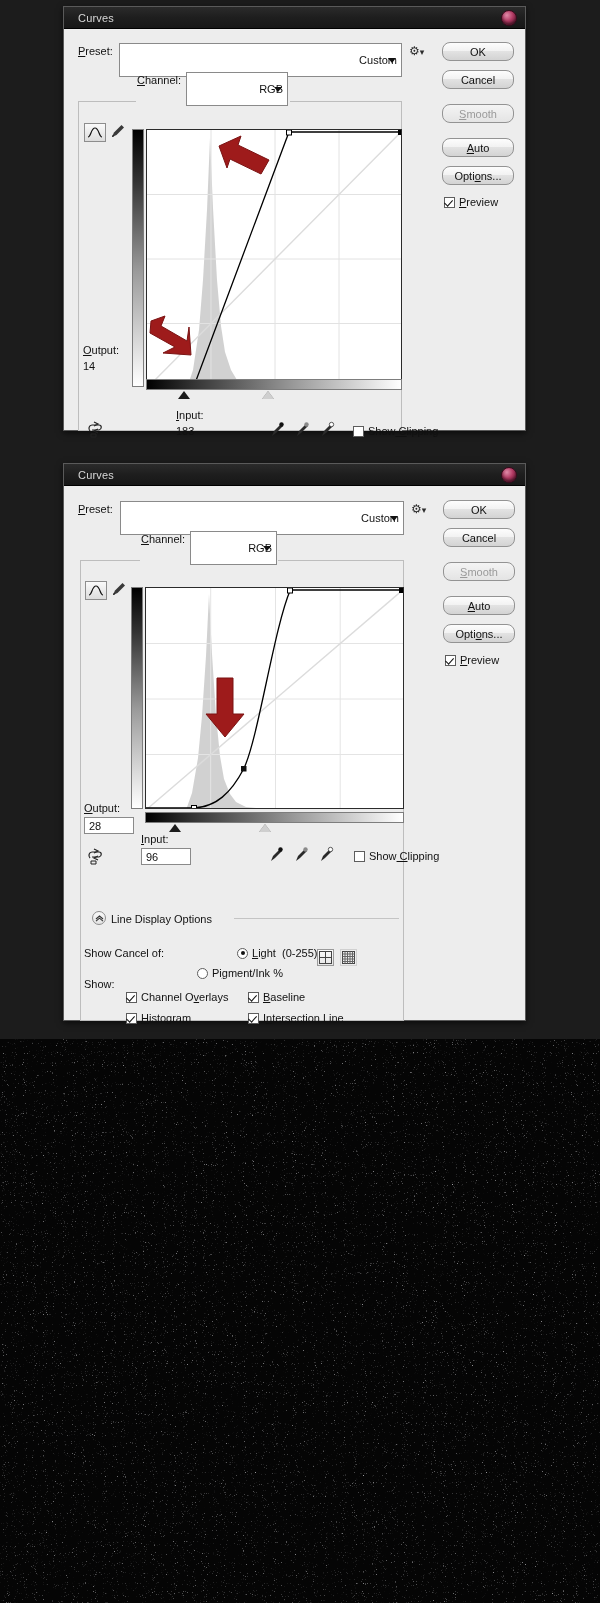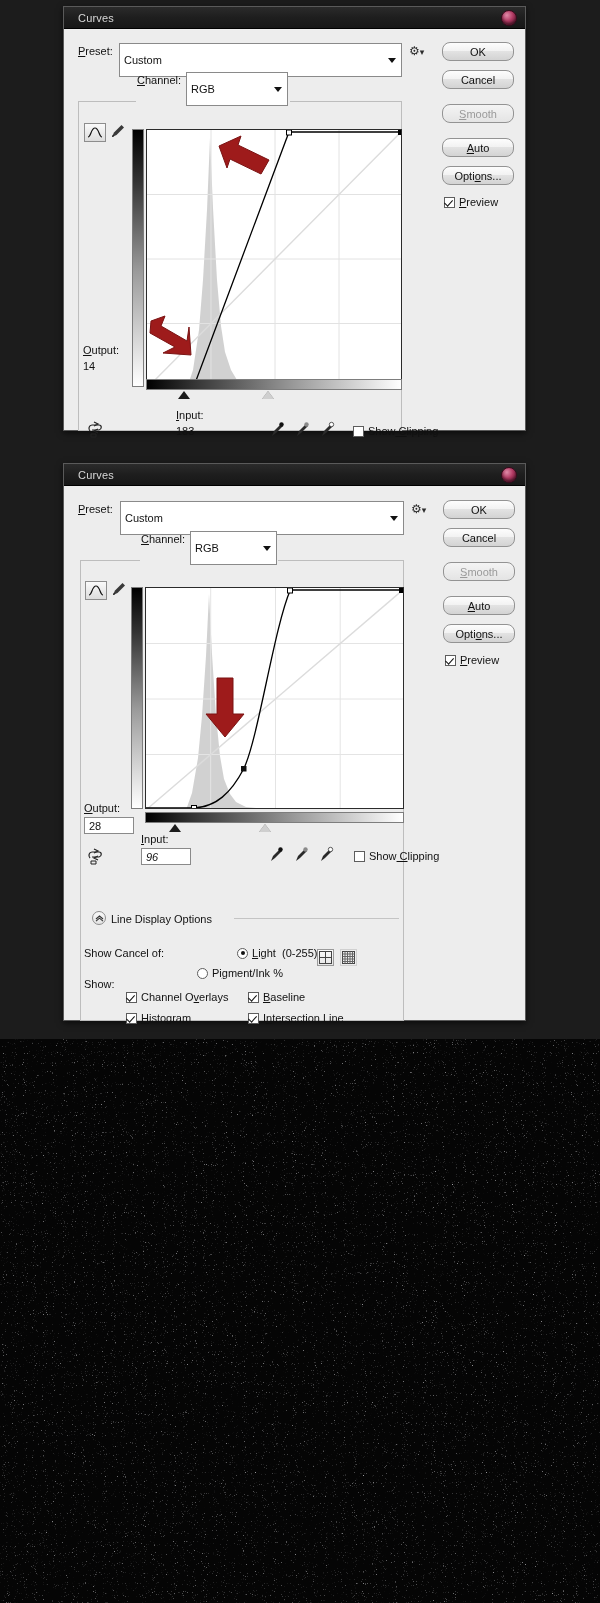--- a/index.html
+++ b/index.html
@@ -40,20 +40,21 @@
   .body { position: relative; padding: 0; }
 
   
   .lbl { font-size: 11px; color: #111; }
   .u { text-decoration: underline; }
   .combo {
     background: #fff; border: 1px solid #8a8a8a;
     height: 34px; font-size: 11px; color: #111;
     display: flex; align-items: center; padding: 0 4px;
     position: relative;
+    justify-content: flex-end;
   }
   .combo .arrow {
     position: absolute; right: 5px; top: 50%;
     width: 0; height: 0; margin-top: -2px;
     border-left: 4px solid transparent;
     border-right: 4px solid transparent;
     border-top: 5px solid #111;
   }
   .btn {
     background: linear-gradient(to bottom, #fdfdfd 0%, #f2f2f2 45%, #e2e2e2 50%, #d3d3d3 100%);
@@ -336,21 +337,21 @@
       </div>
 
       <div class="hgrad" style="left:81px; top:326px; width:259px;"></div>
       <div class="tri-black" style="left:105px; top:338px;"></div>
       <div class="tri-white" style="left:195px; top:338px;"></div>
 
       <div style="position:absolute; left:20px; top:316px;" class="lbl"><span class="u">O</span>utput:</div>
       <div class="field" style="position:absolute; left:20px; top:331px; width:50px;">28</div>
 
       <div style="position:absolute; left:77px; top:347px;" class="lbl"><span class="u">I</span>nput:</div>
-      <div class="field" style="position:absolute; left:77px; top:362px; width:50px;font-style:italic;">96</div>
+      <div class="field" style="position:absolute; left:77px; top:362px; width:50px;">96</div>
 
       <div style="position:absolute; left:22px; top:360px;">
         <svg width="19" height="19" viewBox="0 0 19 19">
           <path d="M4 12 C2 10 3 6 6 6 L13 6 C16 6 16 10 13 11 L6 11" stroke="#222" stroke-width="1.2" fill="none"></path>
           <path d="M8 3 L12 5 L8 7" stroke="#222" stroke-width="1.2" fill="none"></path>
           <path d="M12 14 L8 12 L12 10" stroke="#222" stroke-width="1.2" fill="none"></path>
           <path d="M5 15 L10 15 L10 18 L5 18 Z" fill="none" stroke="#222" stroke-width="1"></path>
         </svg>
       </div>
 

